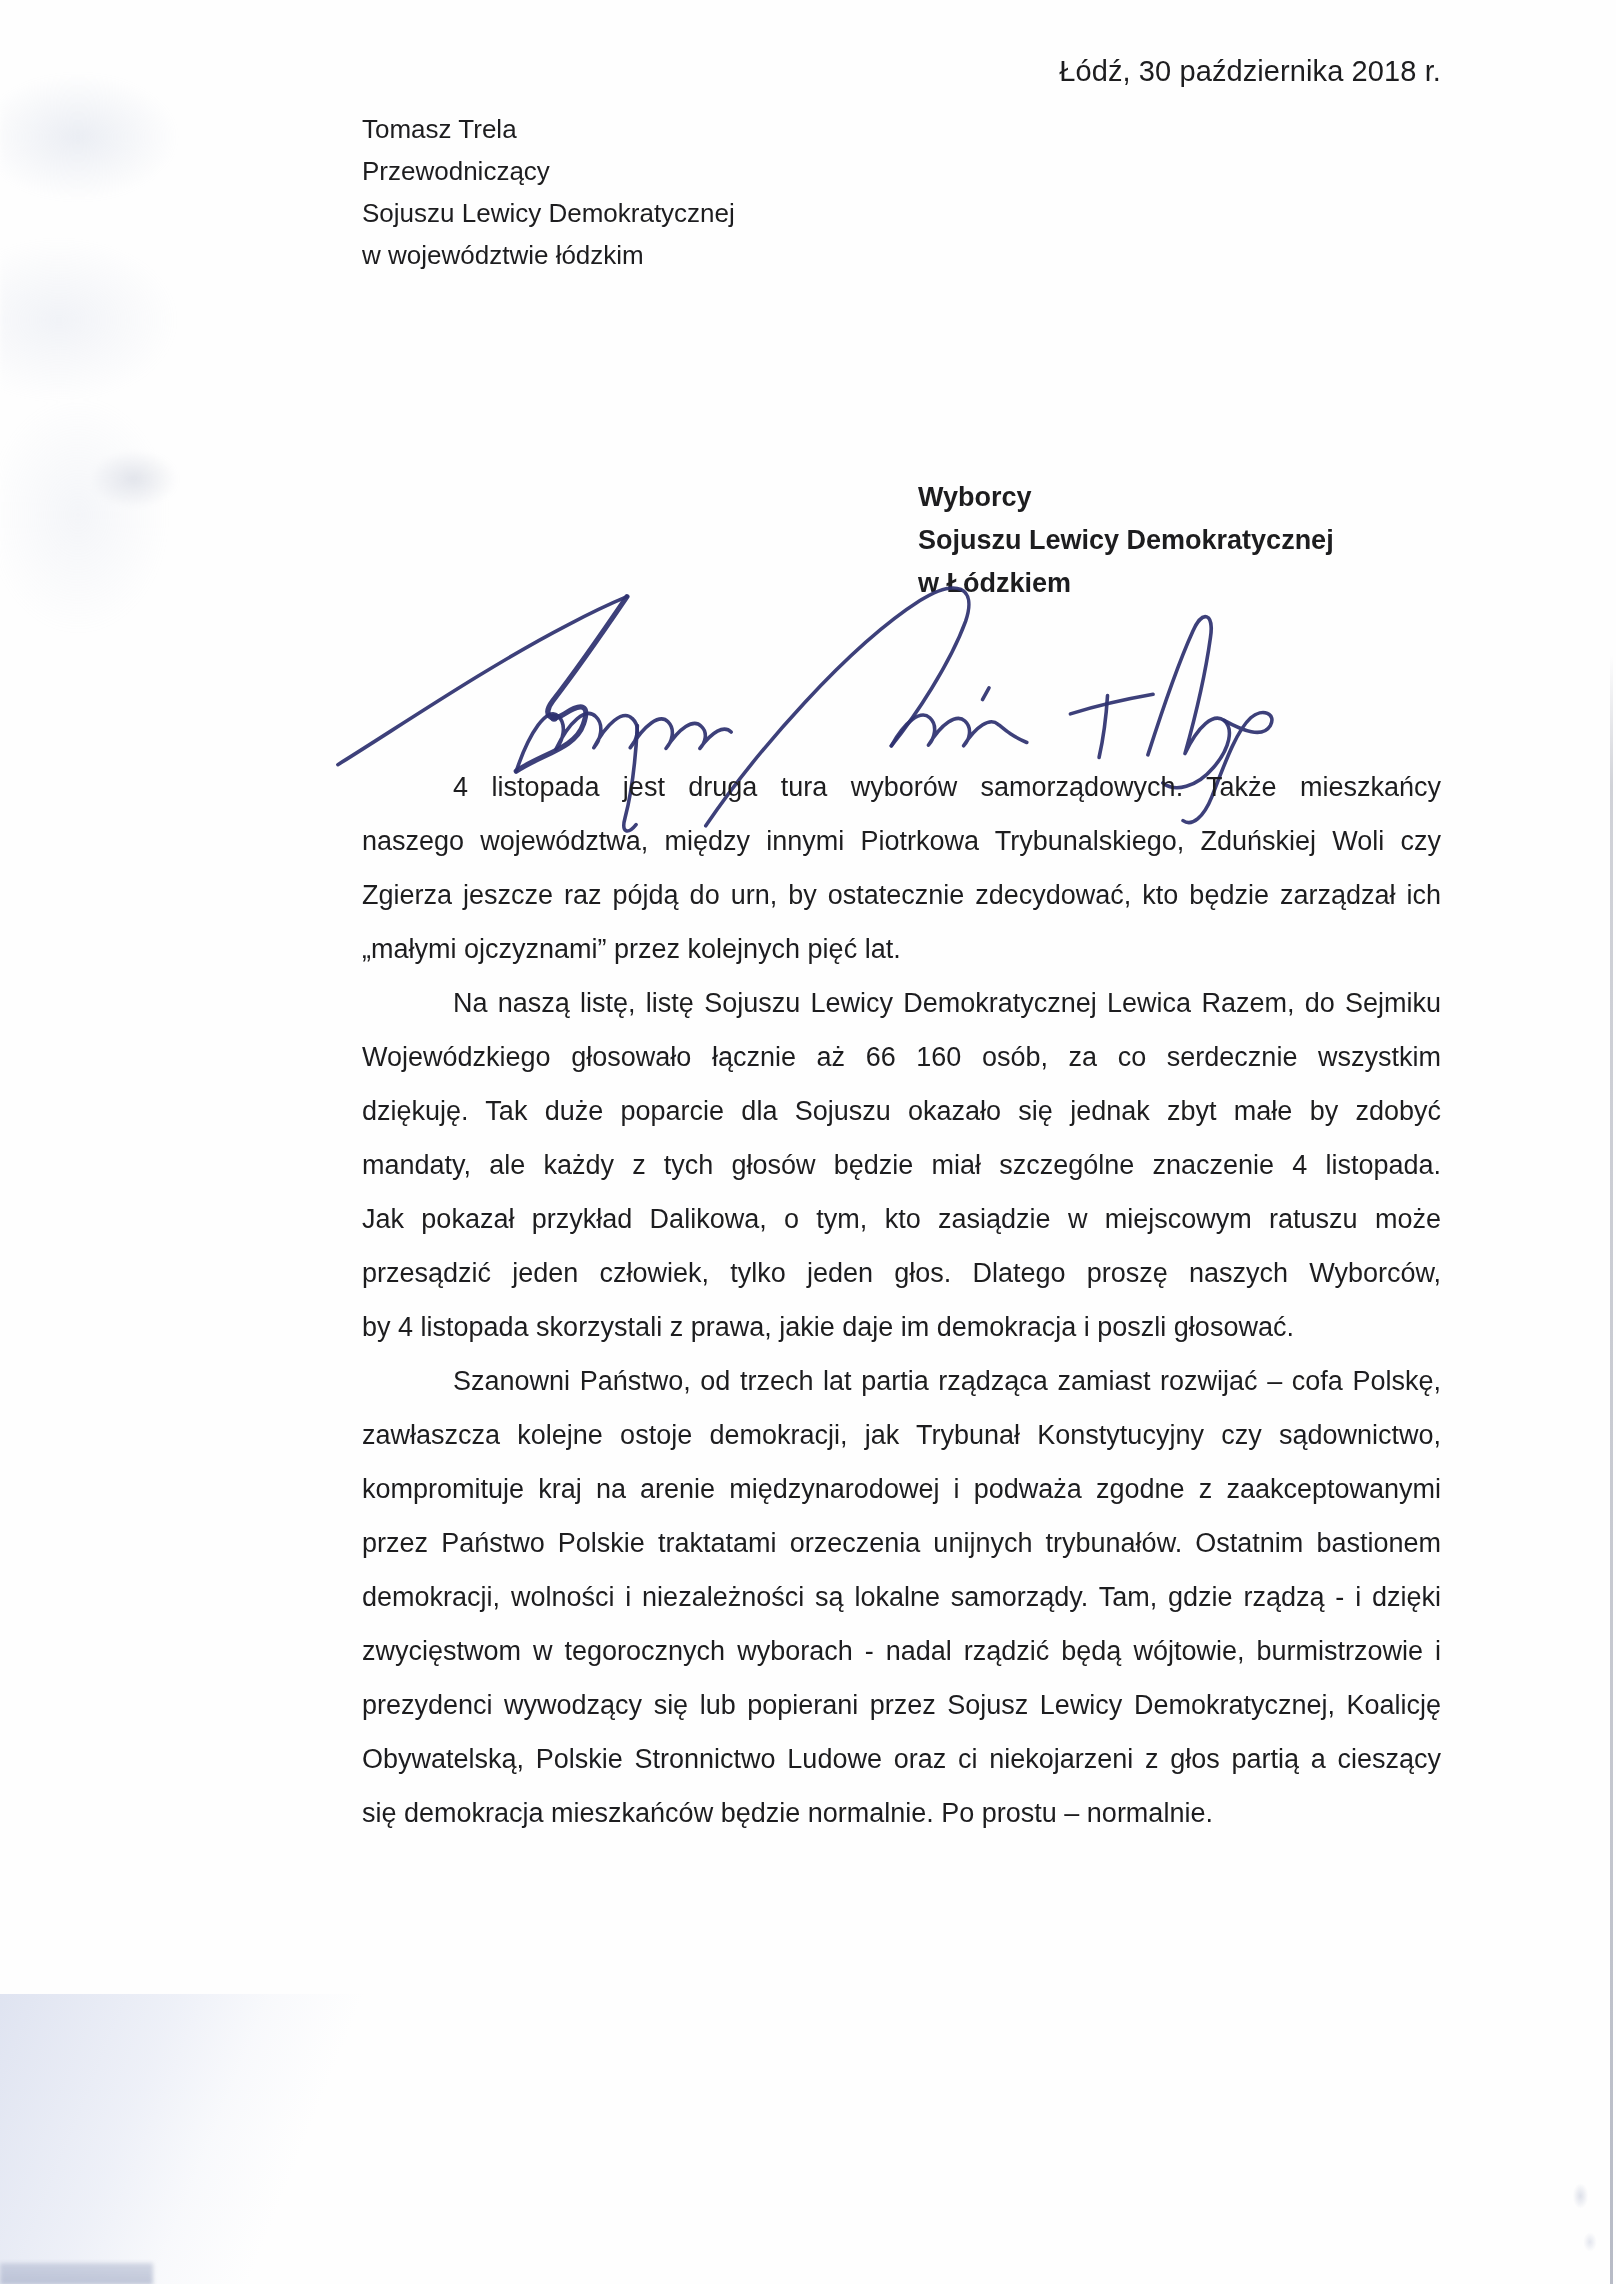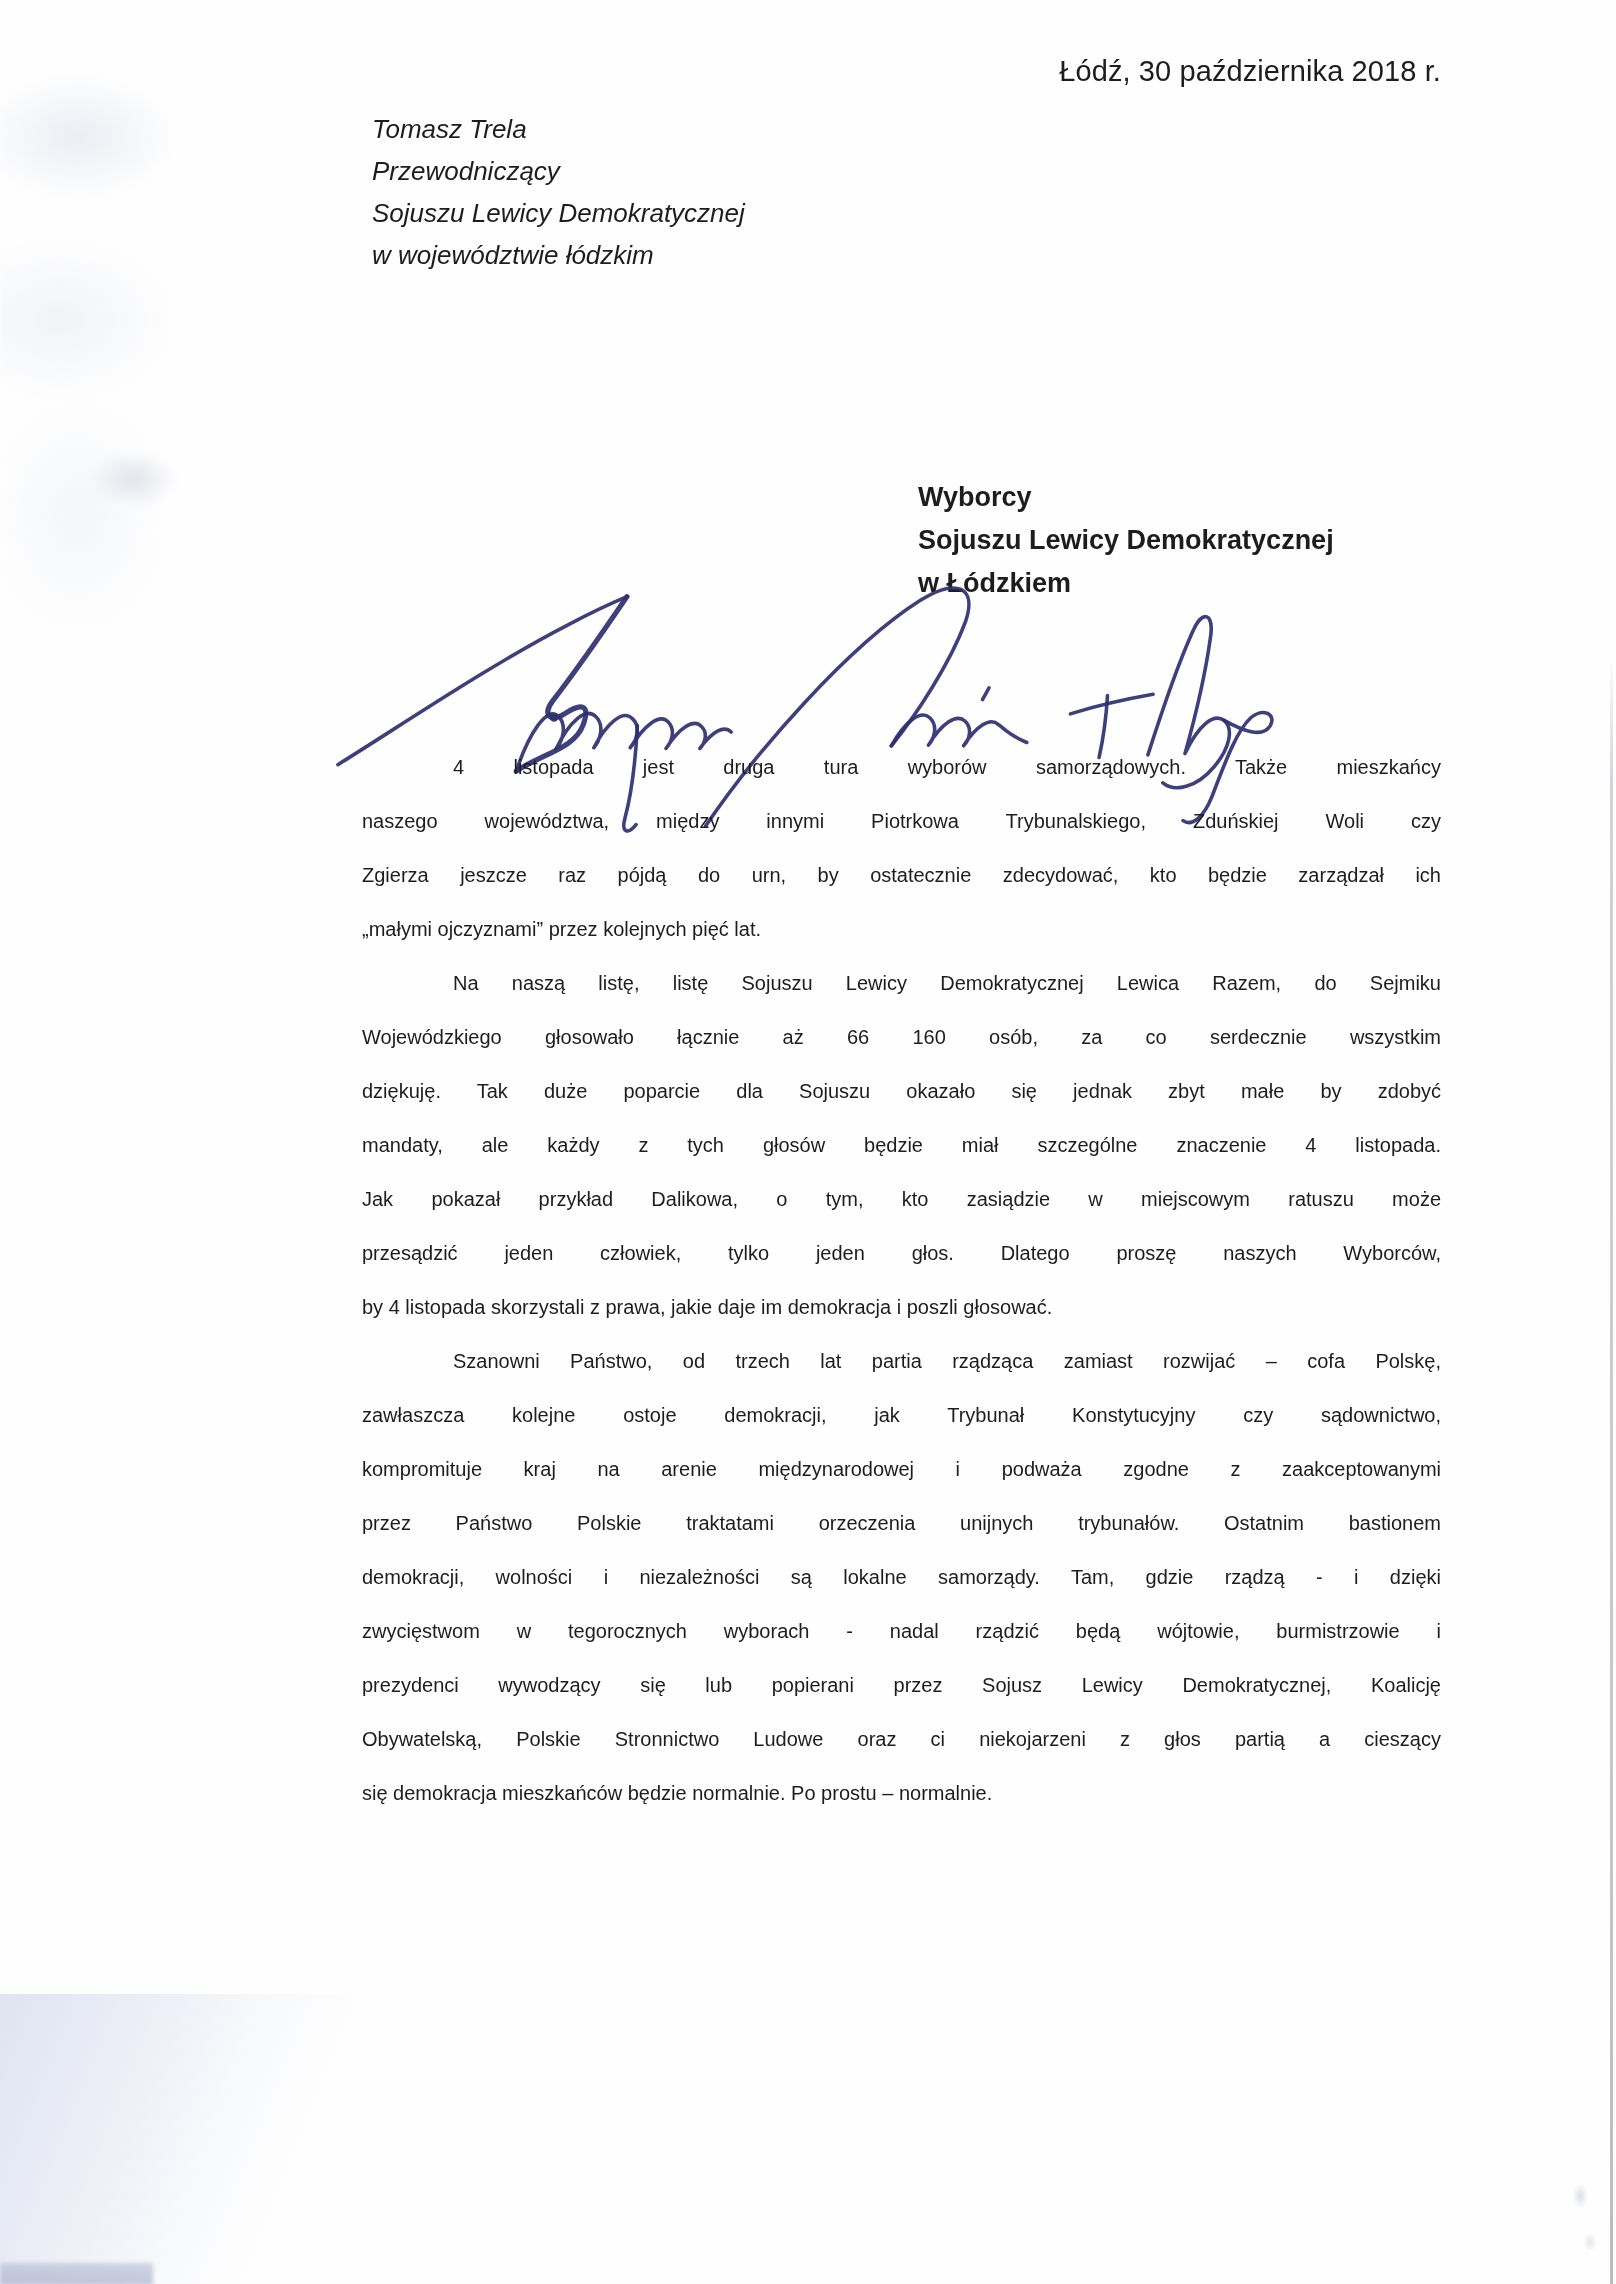--- a/index.html
+++ b/index.html
@@ -54,31 +54,31 @@
     filter: blur(0.7px);
     pointer-events: none;
   }
 
   
   .date {
     position: absolute; top: 55px; right: 175px;
     font-size: 29px; letter-spacing: 0.1px; white-space: nowrap;
   }
   .sender {
-    position: absolute; left: 372px; top: 108px;
-    font-size: 26px; line-height: 42px; white-space: nowrap; font-style: italic;
+    position: absolute; left: 362px; top: 108px;
+    font-size: 26px; line-height: 42px; white-space: nowrap;
   }
   .recipient {
     position: absolute; left: 918px; top: 476px;
     font-size: 27px; line-height: 43px; font-weight: bold; white-space: nowrap;
   }
 
   .body-text {
-    position: absolute; left: 362px; top: 740px; width: 1079px;
-    font-size: 20px; line-height: 54px;
+    position: absolute; left: 362px; top: 760px; width: 1079px;
+    font-size: 27px; line-height: 54px;
   }
   .bl {
     text-align: justify;
     text-align-last: justify;
     height: 54px;
     overflow: visible;
     white-space: normal;
   }
   .bl.indent { text-indent: 91px; }
   .bl.end { text-align-last: left; }

